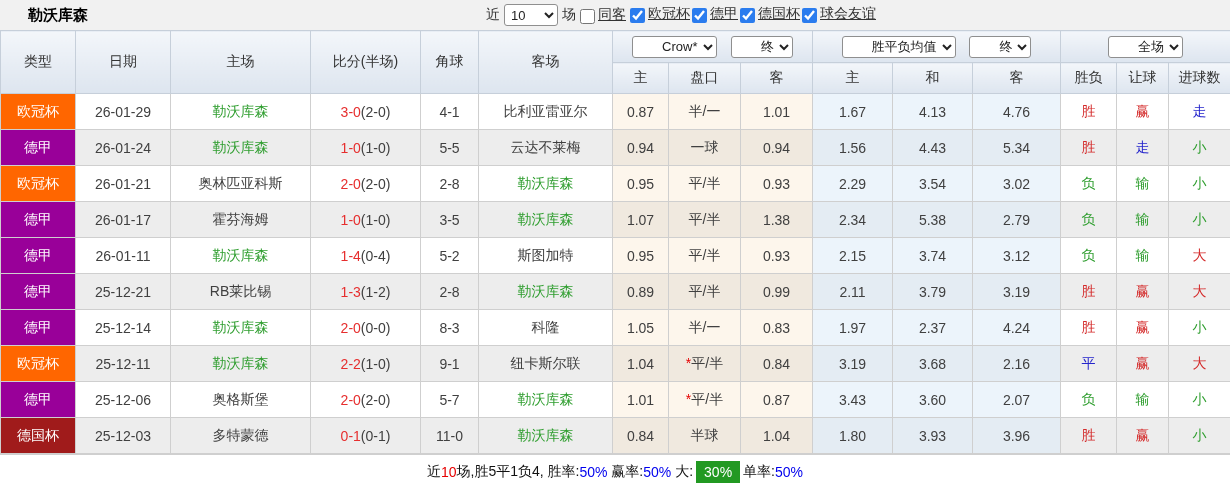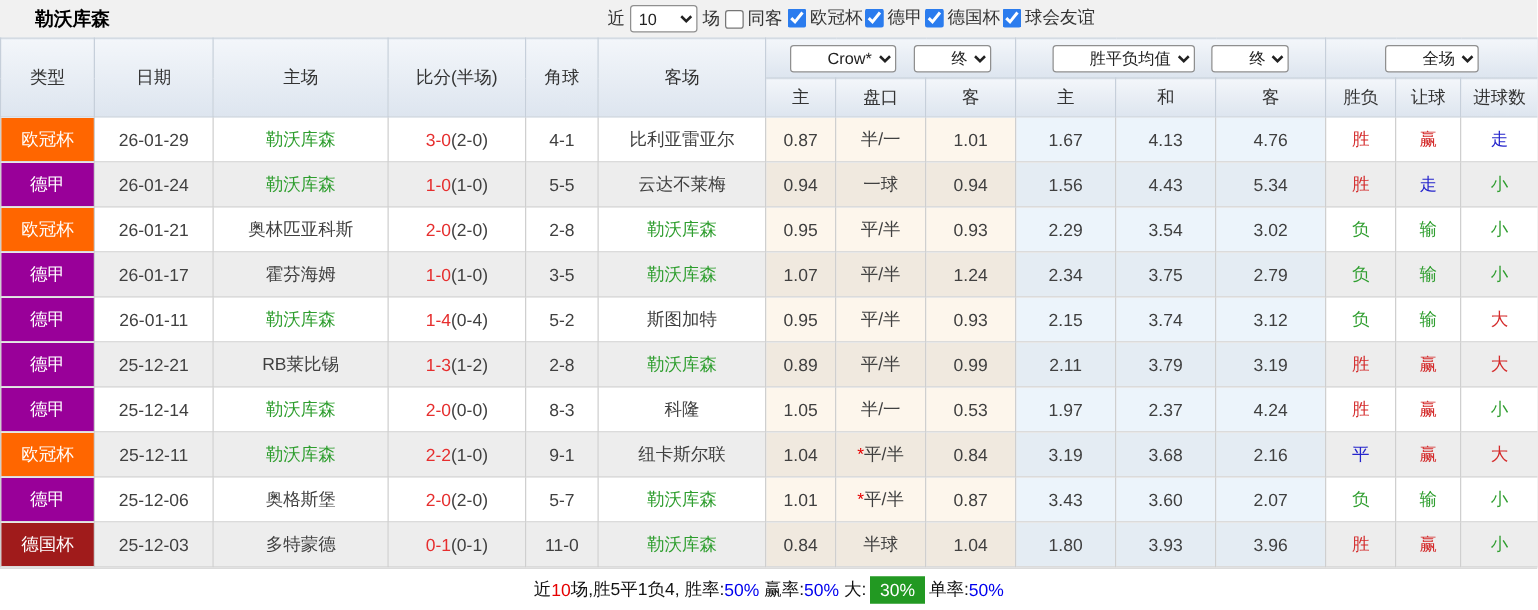--- a/index.html
+++ b/index.html
@@ -8,21 +8,21 @@
 
   
   .topbar { height:30px; background:#f1f1f1; display:flex; align-items:center; }
   .topbar .title { margin-left:28px; font-weight:bold; font-size:15px; color:#000; white-space:nowrap; }
   .topbar .controls { display:flex; align-items:center; margin-left:auto; margin-right:348px; white-space:nowrap; }
   .topbar .controls > * { margin-right:4px; }
   select { font-family:inherit; font-size:13px; height:22px; background:#fff;
     border:1px solid #8f8f8f; border-radius:3px; padding:0 2px; color:#222; }
   #recent-select { width:54px; }
   input[type=checkbox] { width:15px; height:15px; accent-color:#2b7cee; margin:0 3px 0 0; vertical-align:-2px; }
-  .filter-label { display:inline-flex; align-items:center; margin-right:2px; cursor:default; }
+  .filter-label { display:inline-flex; align-items:flex-end; margin-right:2px; cursor:default;text-decoration:underline; }
 
   
   table { border-collapse:collapse; table-layout:fixed; width:1230px; }
   th, td { border:1px solid #cfcfcf; text-align:center; padding:0; overflow:hidden; white-space:nowrap; }
   thead th { background:linear-gradient(#f3f6fa,#dde5ef); border-color:#c6cfda; font-weight:normal; color:#333; }
   thead tr.select-row th { height:32px; }
   thead tr.label-row th { height:31px; }
   .sel-group { text-align:center; }
   .sel-group select { margin:0 5px;padding-left:25px; }
   #company-select { min-width:68px; }
@@ -184,23 +184,23 @@
       </tr>
       <tr>
         <td class="type-badge" style="background: rgb(153, 0, 153);">德甲</td>
         <td>26-01-17</td>
         <td><span>霍芬海姆</span></td>
         <td><span class="score-main">1-0</span><span class="score-half">(1-0)</span></td>
         <td>3-5</td>
         <td><span class="team-self">勒沃库森</span></td>
         <td class="c-crow">1.07</td>
         <td class="c-crow">平/半</td>
-        <td class="c-crow">1.24</td>
+        <td class="c-crow">1.38</td>
         <td class="c-avg">2.34</td>
-        <td class="c-avg">3.75</td>
+        <td class="c-avg">5.38</td>
         <td class="c-avg">2.79</td>
         <td style="color: rgb(47, 158, 47);">负</td>
         <td style="color: rgb(47, 158, 47);">输</td>
         <td style="color: rgb(47, 158, 47);">小</td>
       </tr>
       <tr>
         <td class="type-badge" style="background: rgb(153, 0, 153);">德甲</td>
         <td>26-01-11</td>
         <td><span class="team-self">勒沃库森</span></td>
         <td><span class="score-main">1-4</span><span class="score-half">(0-4)</span></td>
@@ -235,21 +235,21 @@
       </tr>
       <tr>
         <td class="type-badge" style="background: rgb(153, 0, 153);">德甲</td>
         <td>25-12-14</td>
         <td><span class="team-self">勒沃库森</span></td>
         <td><span class="score-main">2-0</span><span class="score-half">(0-0)</span></td>
         <td>8-3</td>
         <td><span>科隆</span></td>
         <td class="c-crow">1.05</td>
         <td class="c-crow">半/一</td>
-        <td class="c-crow">0.53</td>
+        <td class="c-crow">0.83</td>
         <td class="c-avg">1.97</td>
         <td class="c-avg">2.37</td>
         <td class="c-avg">4.24</td>
         <td style="color: rgb(212, 42, 42);">胜</td>
         <td style="color: rgb(212, 42, 42);">赢</td>
         <td style="color: rgb(47, 158, 47);">小</td>
       </tr>
       <tr>
         <td class="type-badge" style="background: rgb(255, 102, 0);">欧冠杯</td>
         <td>25-12-11</td>

